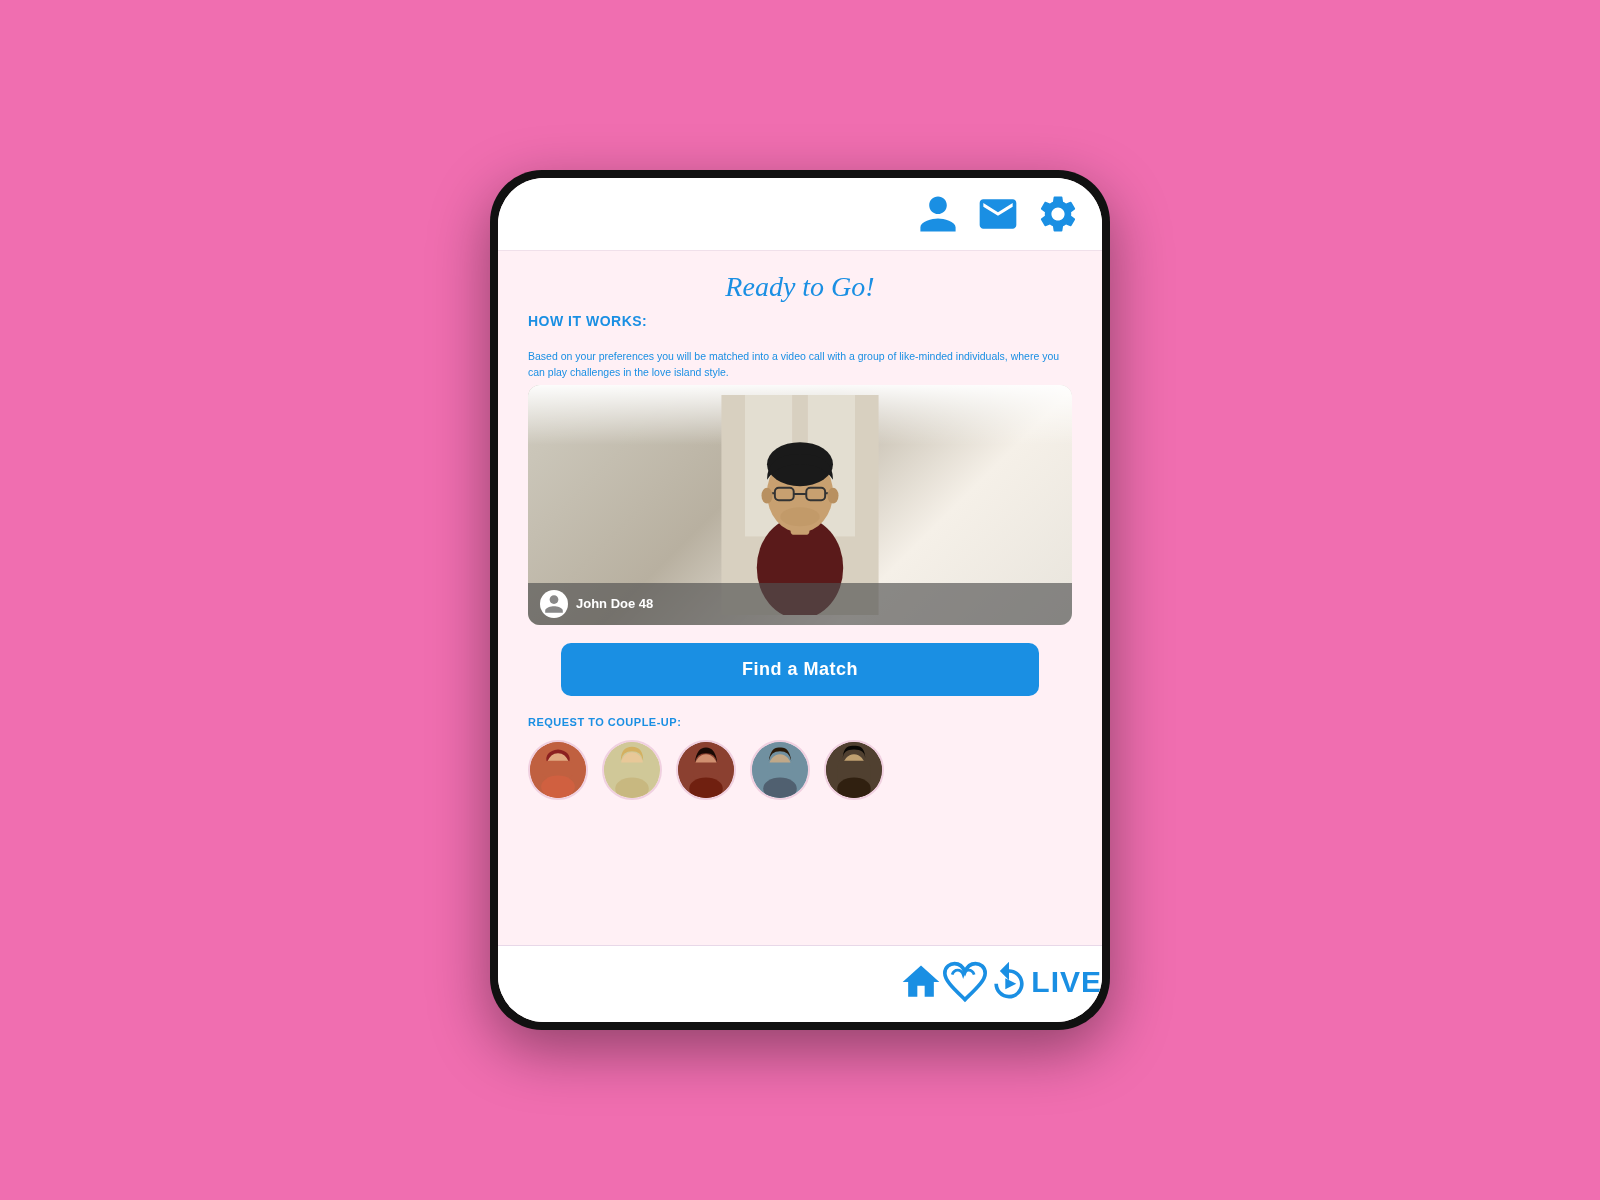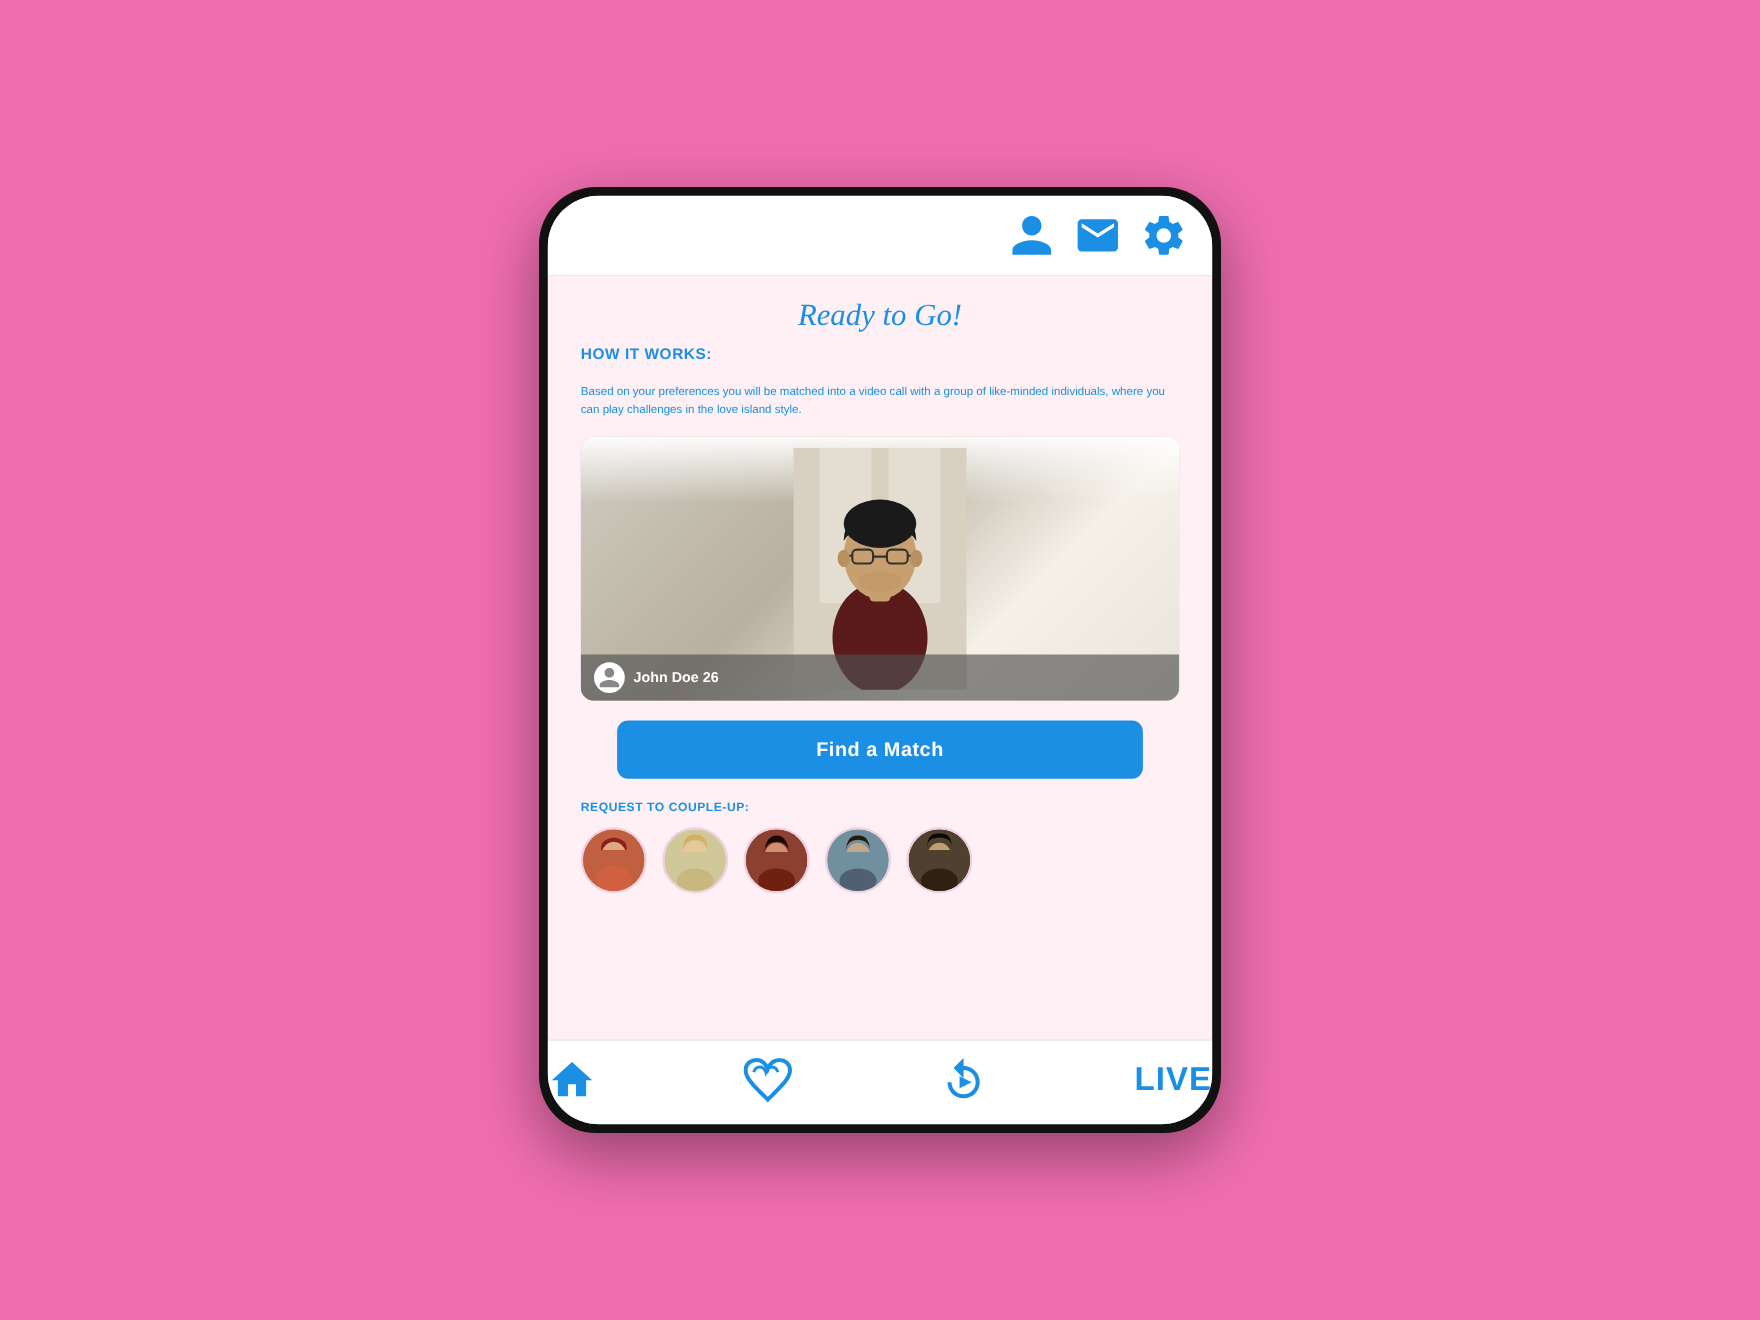--- a/index.html
+++ b/index.html
@@ -78,21 +78,21 @@
       letter-spacing: 0.5px;
       align-self: flex-start;
       margin-bottom: 20px;
     }
 
     .how-it-works-text {
       font-size: 10.5px;
       color: #1a8fe3;
       line-height: 1.5;
       align-self: flex-start;
-      margin-bottom: 16px;
+      margin-bottom: 4px;
       max-width: 100%;
     }
 
     
     .profile-card {
       width: 100%;
       border-radius: 12px;
       overflow: hidden;
       position: relative;
       background: #ccc;
@@ -207,21 +207,21 @@
       align-items: center;
       justify-content: center;
       font-size: 26px;
     }
 
     
     .bottom-nav {
       background: #fff;
       border-top: 1px solid #e8d8e8;
       display: flex;
-      justify-content: space-between;
+      justify-content: flex-end;
       align-items: center;
       padding: 14px 0 18px;
     }
 
     .nav-item {
       display: flex;
       align-items: center;
       justify-content: center;
       cursor: pointer;
       color: #1a8fe3;
@@ -312,21 +312,21 @@
               <ellipse cx="142" cy="128" rx="7" ry="10" fill="#b89060"></ellipse>
             </svg>
           </div>
         </div>
         <div class="profile-name-bar">
           <div class="profile-avatar-small">
             <svg viewBox="0 0 24 24">
               <path d="M12 12c2.7 0 4.8-2.1 4.8-4.8S14.7 2.4 12 2.4 7.2 4.5 7.2 7.2 9.3 12 12 12zm0 2.4c-3.2 0-9.6 1.6-9.6 4.8v2.4h19.2v-2.4c0-3.2-6.4-4.8-9.6-4.8z"></path>
             </svg>
           </div>
-          <span class="profile-name-text">John Doe  26</span>
+          <span class="profile-name-text">John Doe  48</span>
         </div>
       </div>
 
       <button class="find-match-btn">Find a Match</button>
 
       <div class="couple-up-label">REQUEST TO COUPLE-UP:</div>
 
       <div class="couple-up-avatars">
 
         <div class="couple-avatar">

